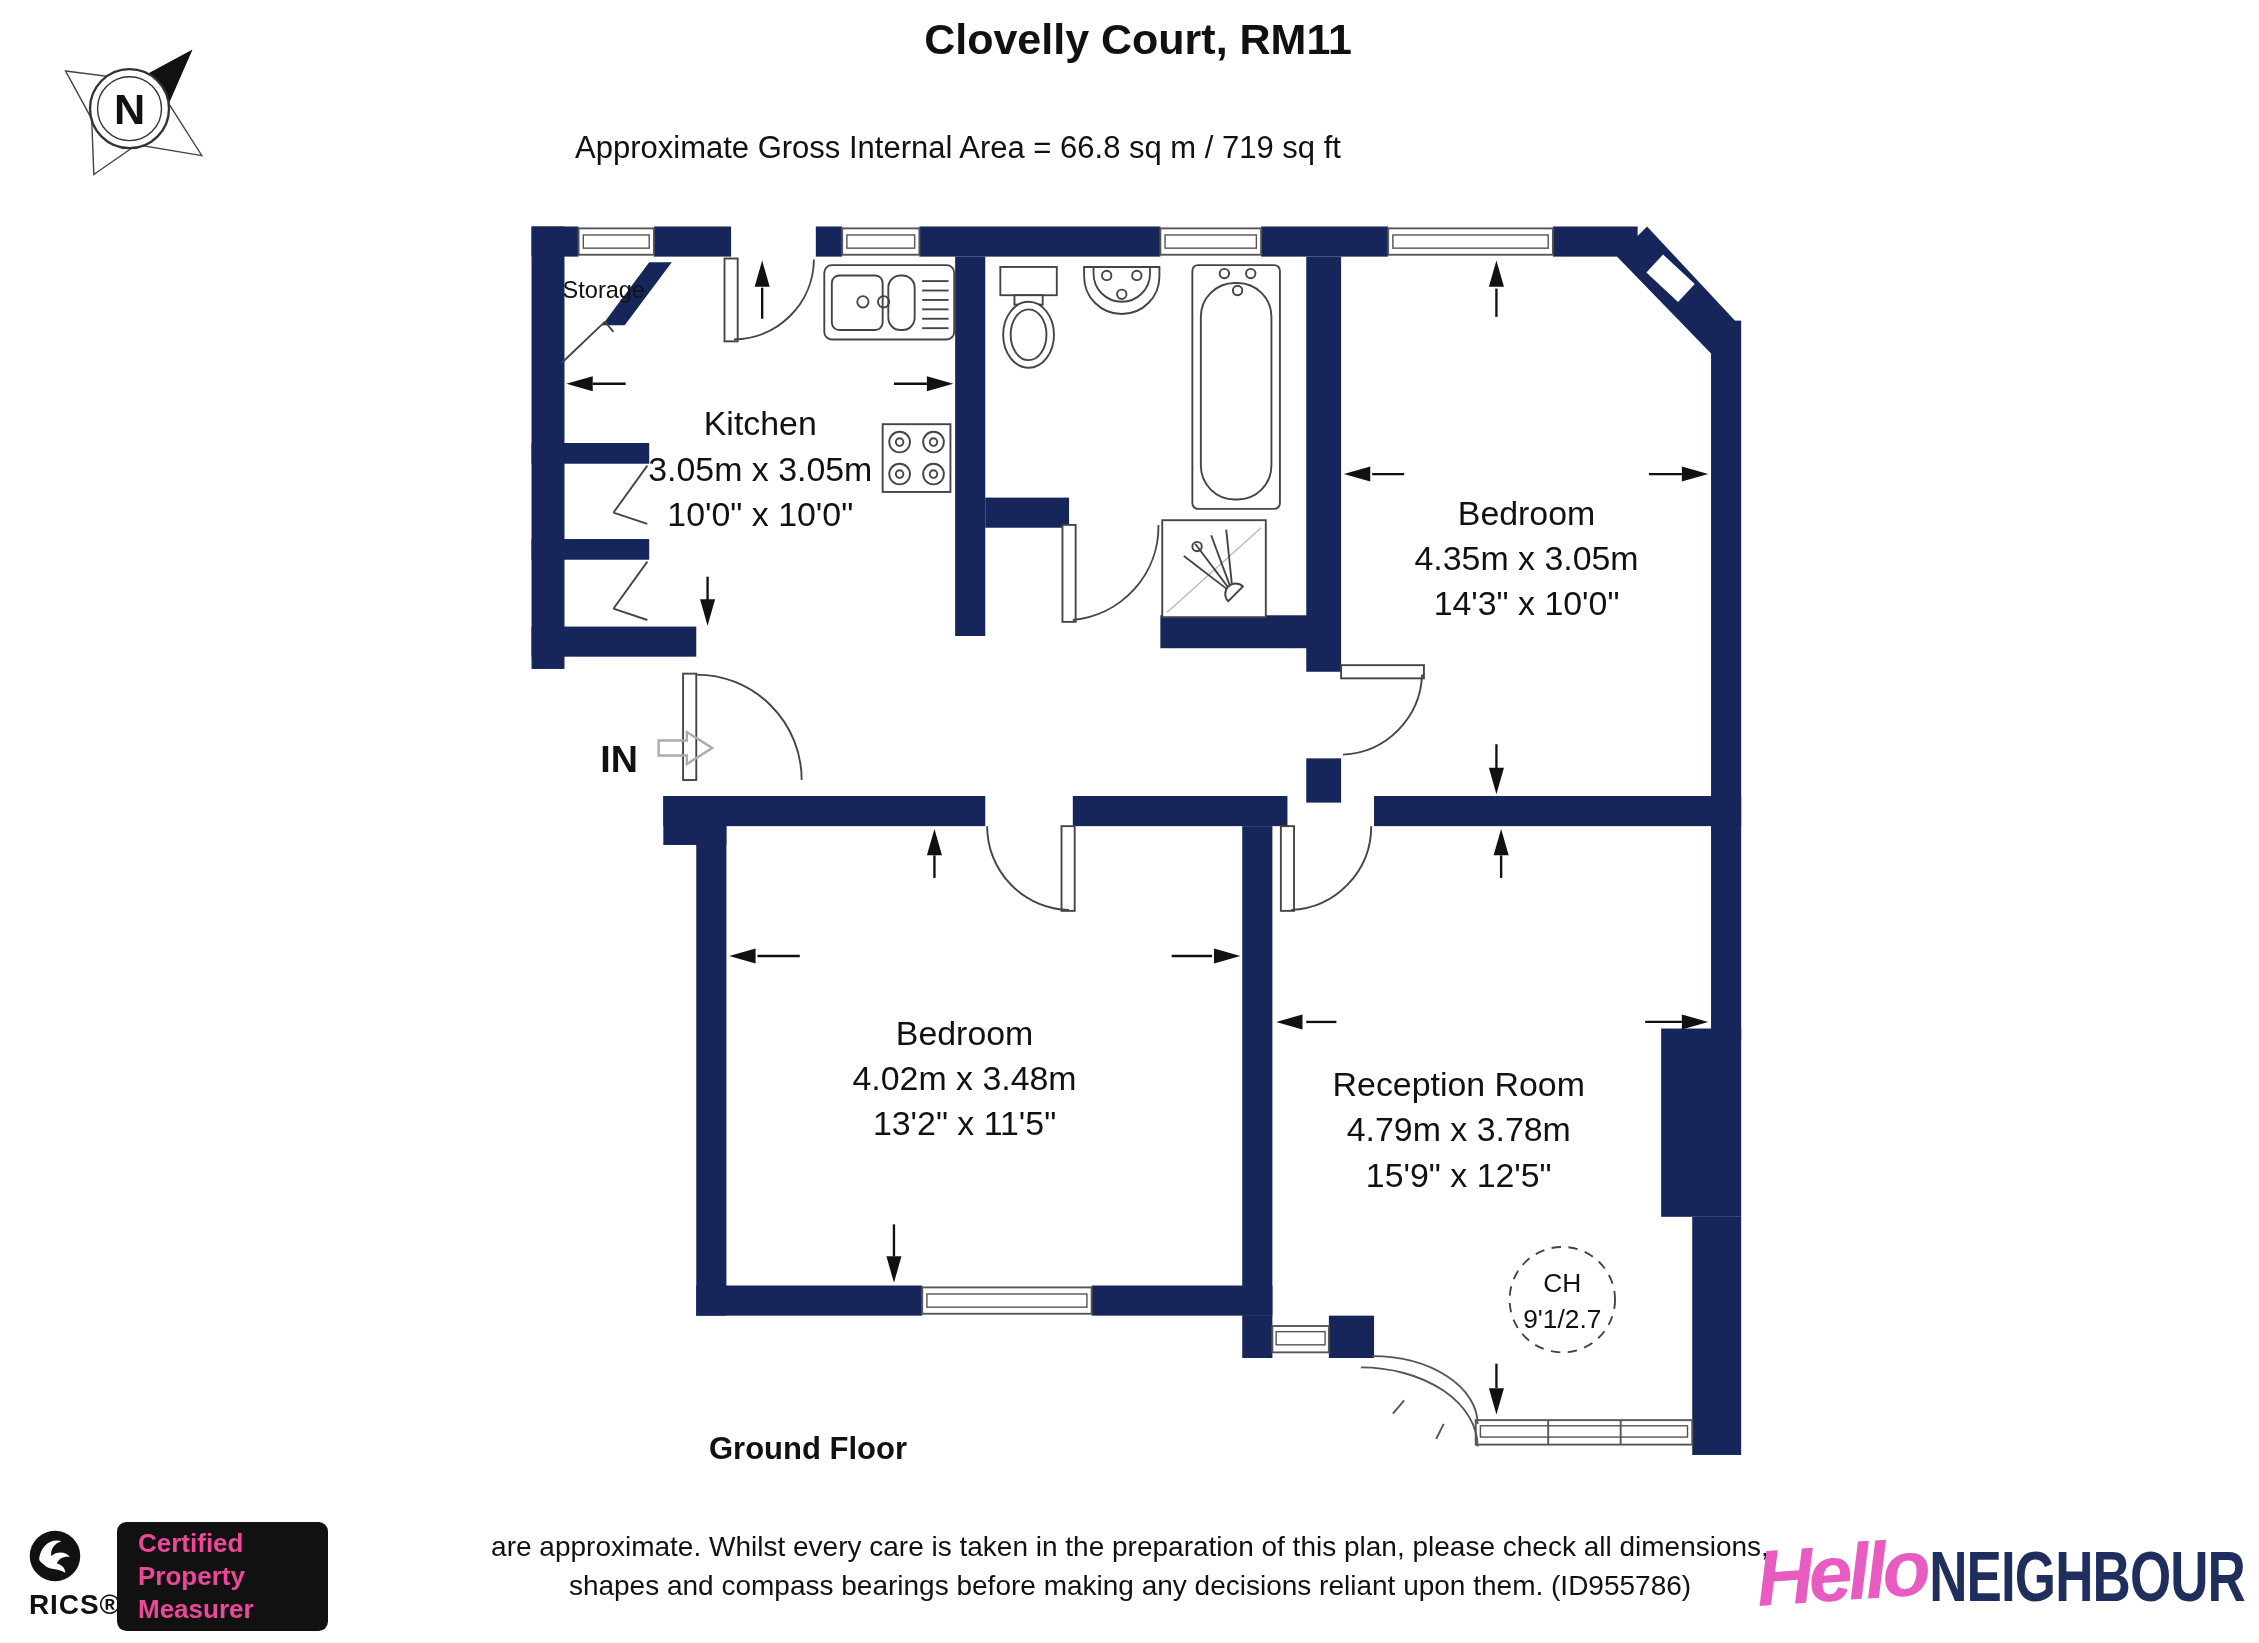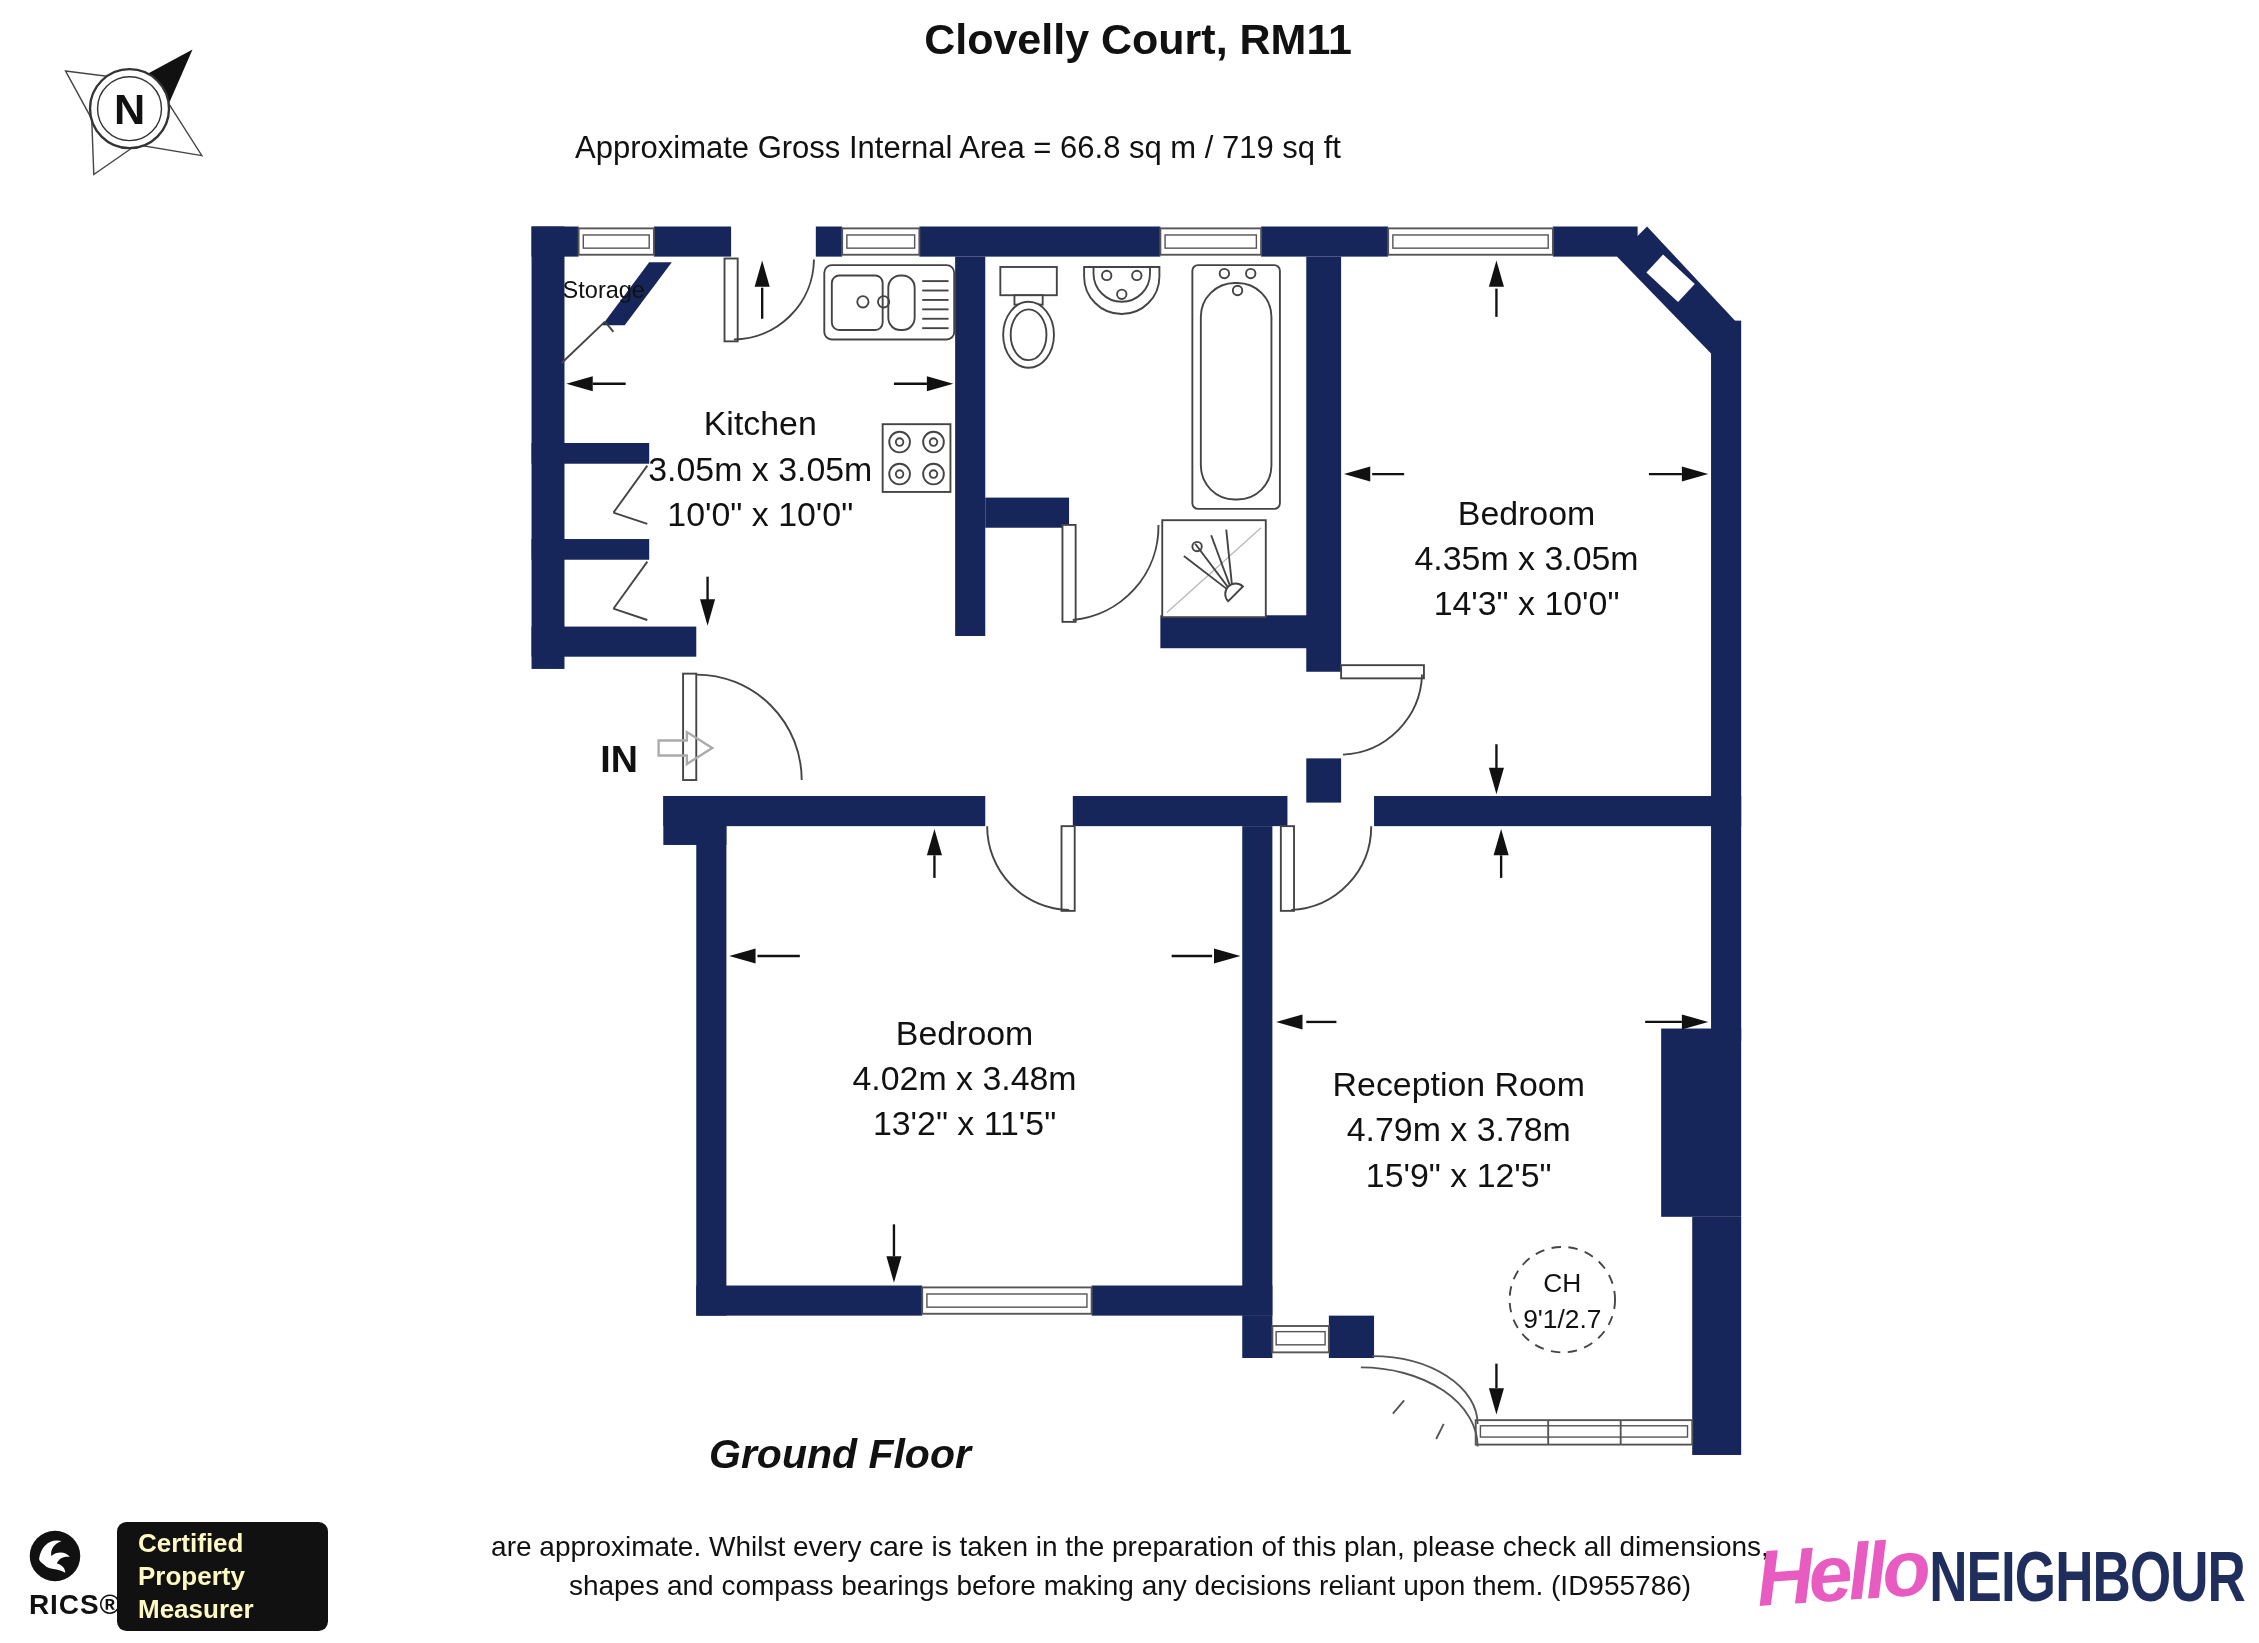--- a/index.html
+++ b/index.html
@@ -3,30 +3,30 @@
 <meta charset="utf-8">
 <style>
   html,body{margin:0;padding:0;background:#fff;}
   body{font-family:"Liberation Sans",sans-serif;color:#111;}
   #page{position:relative;width:2260px;height:1643px;background:#fff;overflow:hidden;}
   .title{position:absolute;left:0;top:15px;width:2260px;text-align:center;
          font-size:43px;font-weight:bold;letter-spacing:0px;padding-left:8px;}
   .subtitle{position:absolute;left:0;top:130px;width:1916px;text-align:center;font-size:31px;}
   .compass-wrap{position:absolute;left:28px;top:21px;}
   .plan-wrap{position:absolute;left:508px;top:212px;}
-  .ground-floor{position:absolute;left:709px;top:1431px;font-size:41px;font-weight:bold;font-style:italic;}
+  .ground-floor{position:absolute;left:709px;top:1431px;font-size:31px;font-weight:bold;}
   .disclaimer{position:absolute;left:0;top:1527px;width:2260px;text-align:center;
               font-size:28px;line-height:39px;}
   .rics-lion{position:absolute;left:26px;top:1527px;}
   .rics-brand{position:absolute;left:17px;top:1589px;width:104px;text-align:right;
               font-size:28px;font-weight:bold;letter-spacing:0.9px;}
   .rics-badge{position:absolute;left:117px;top:1522px;width:211px;height:109px;background:#111;
               border-radius:9.4px;display:flex;flex-direction:column;justify-content:center;
               padding-left:21px;box-sizing:border-box;}
-  .rics-badge span{color:#fef9c3;font-size:26px;font-weight:bold;line-height:33px;}
+  .rics-badge span{color:#ec4899;font-size:26px;font-weight:bold;line-height:33px;}
   .agency{position:absolute;right:15px;top:1533px;display:flex;align-items:flex-end;}
   .agency .script{font-size:79px;font-weight:bold;font-style:italic;color:#e85cc2;
                   letter-spacing:-4.7px;transform:rotate(-4deg);line-height:1;padding-right:3.8px;}
   .agency .block{font-size:53px;font-weight:bold;color:#1f2e5c;letter-spacing:-0.9px;
                  display:inline-block;transform:scaleY(1.32);transform-origin:center bottom;line-height:1;}
   svg text{font-family:"Liberation Sans",sans-serif;fill:#111;}
   .wall{fill:#16265b;stroke:none;}
   .fixture{fill:#fff;stroke:#444;stroke-width:2;}
   .fixline{stroke:#444;stroke-width:2;fill:none;}
   .winframe{fill:#fff;stroke:#555;stroke-width:2;}

